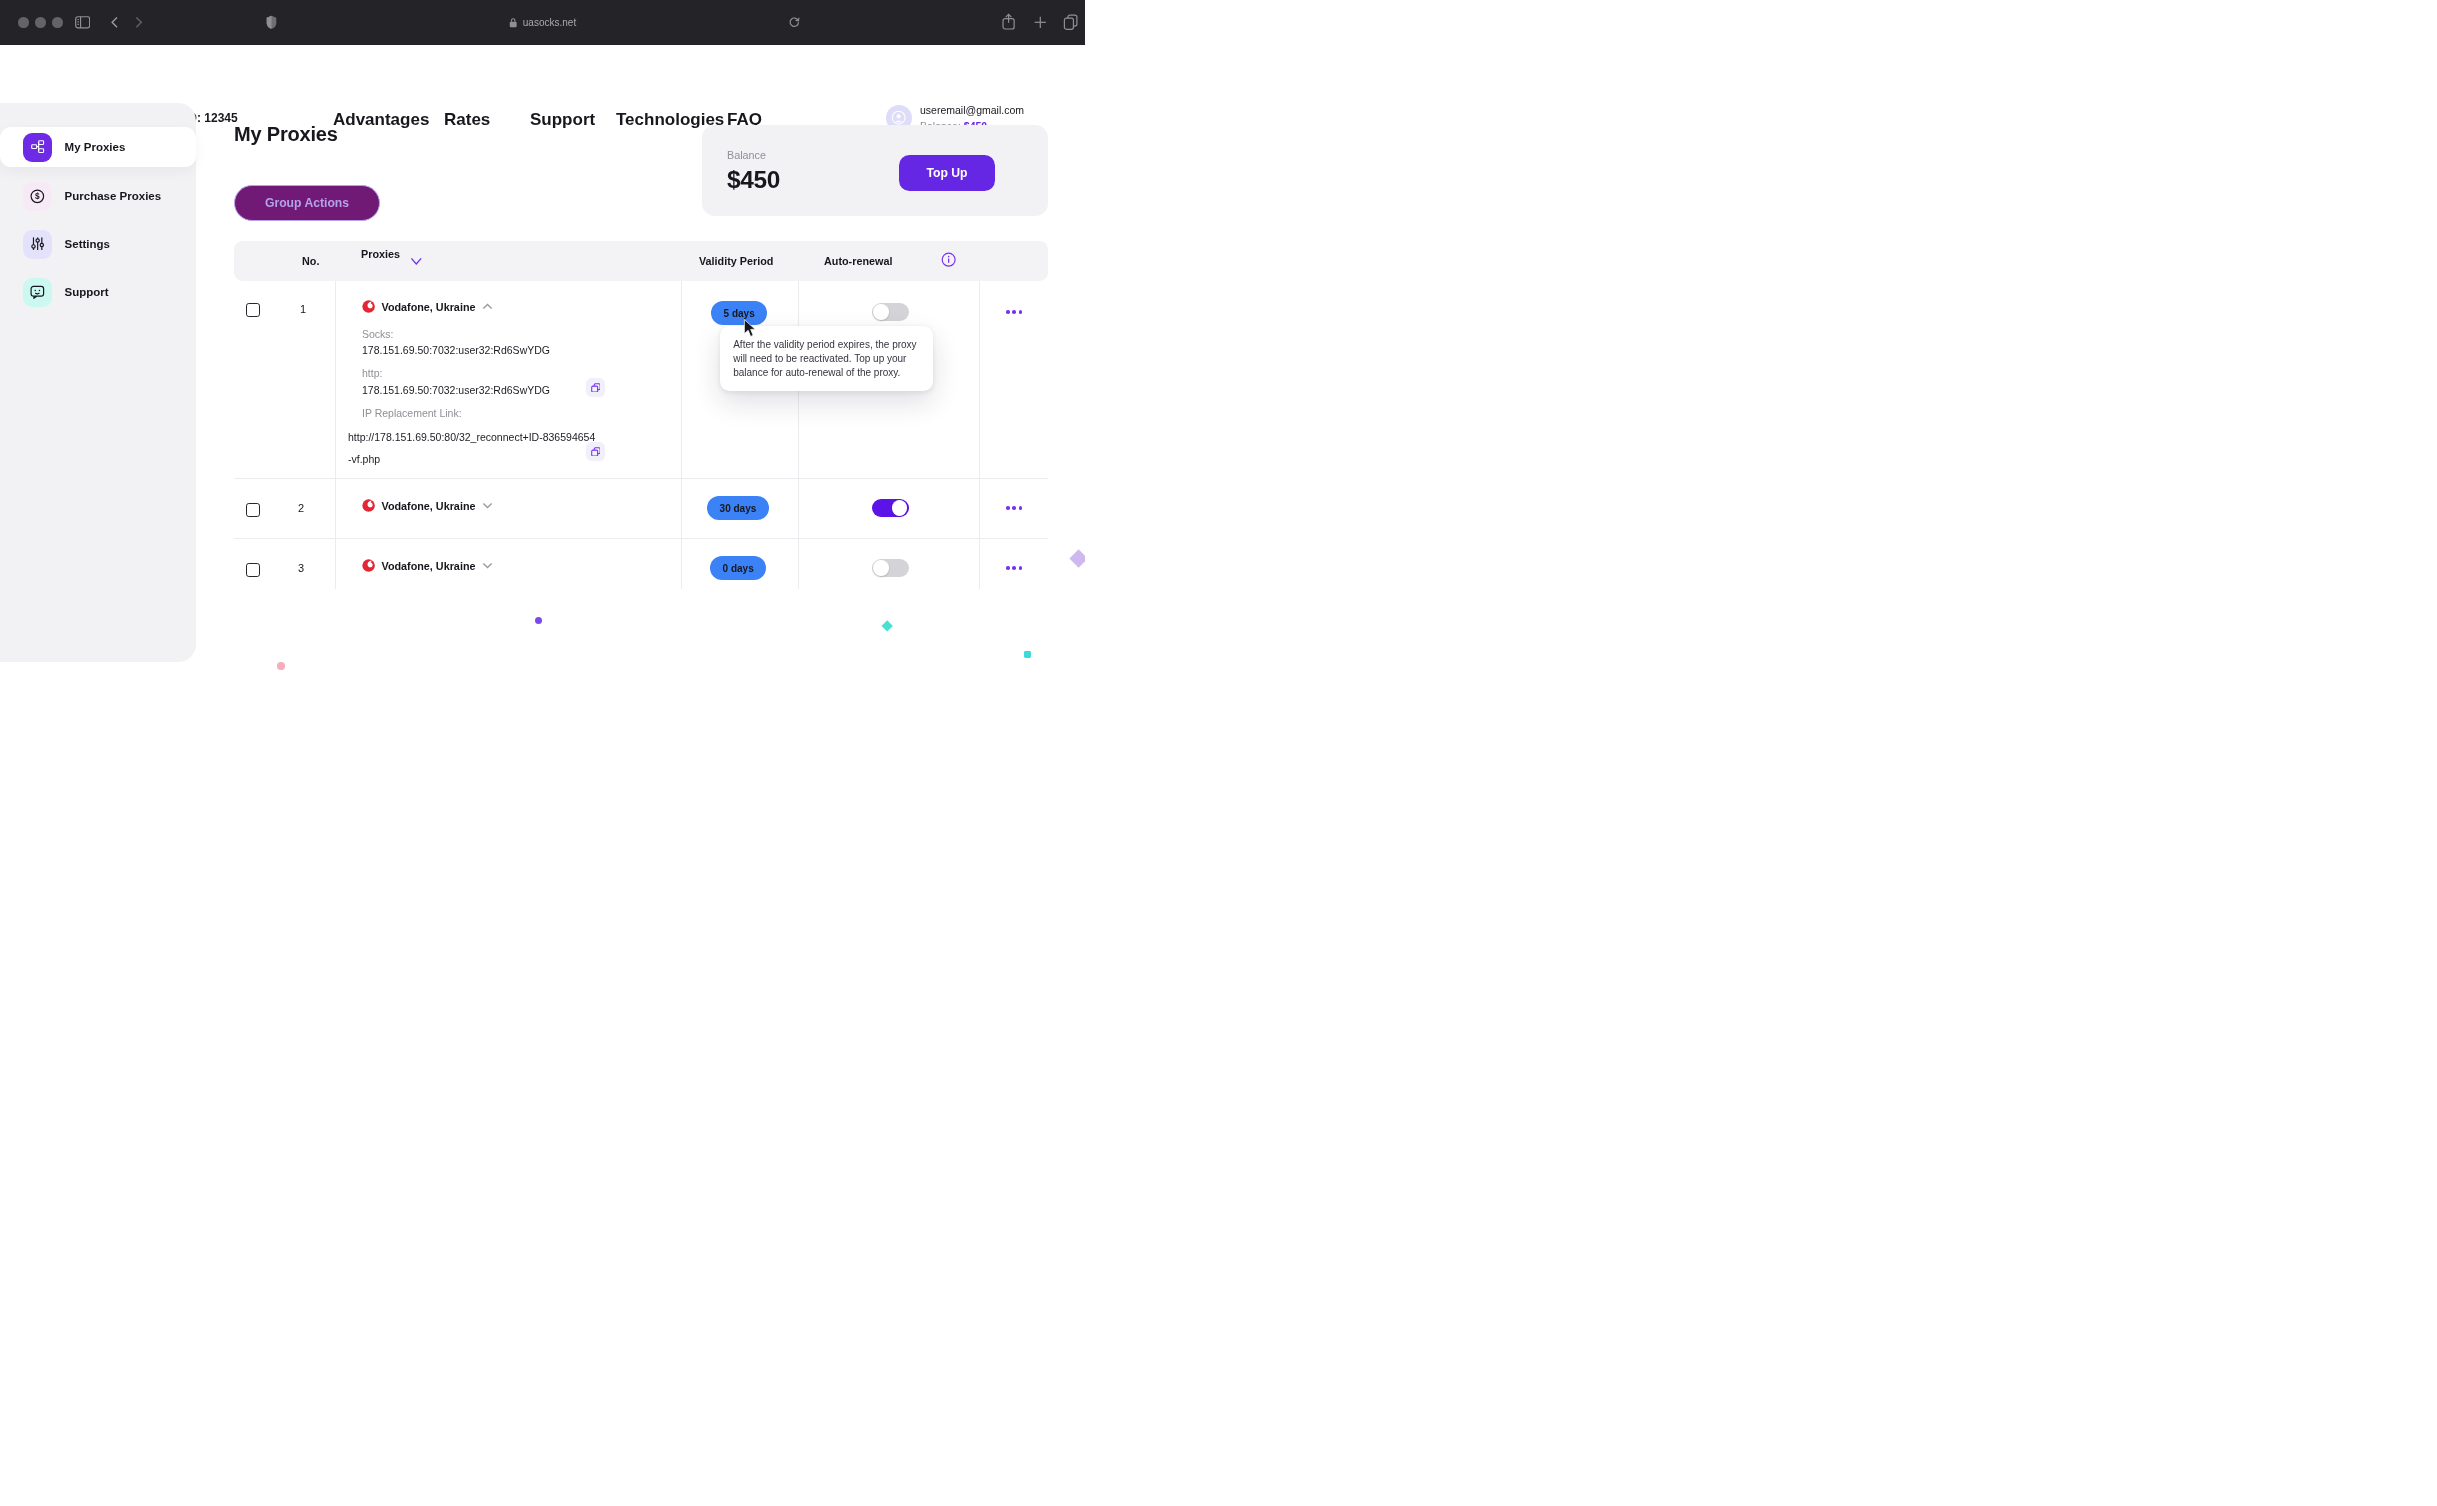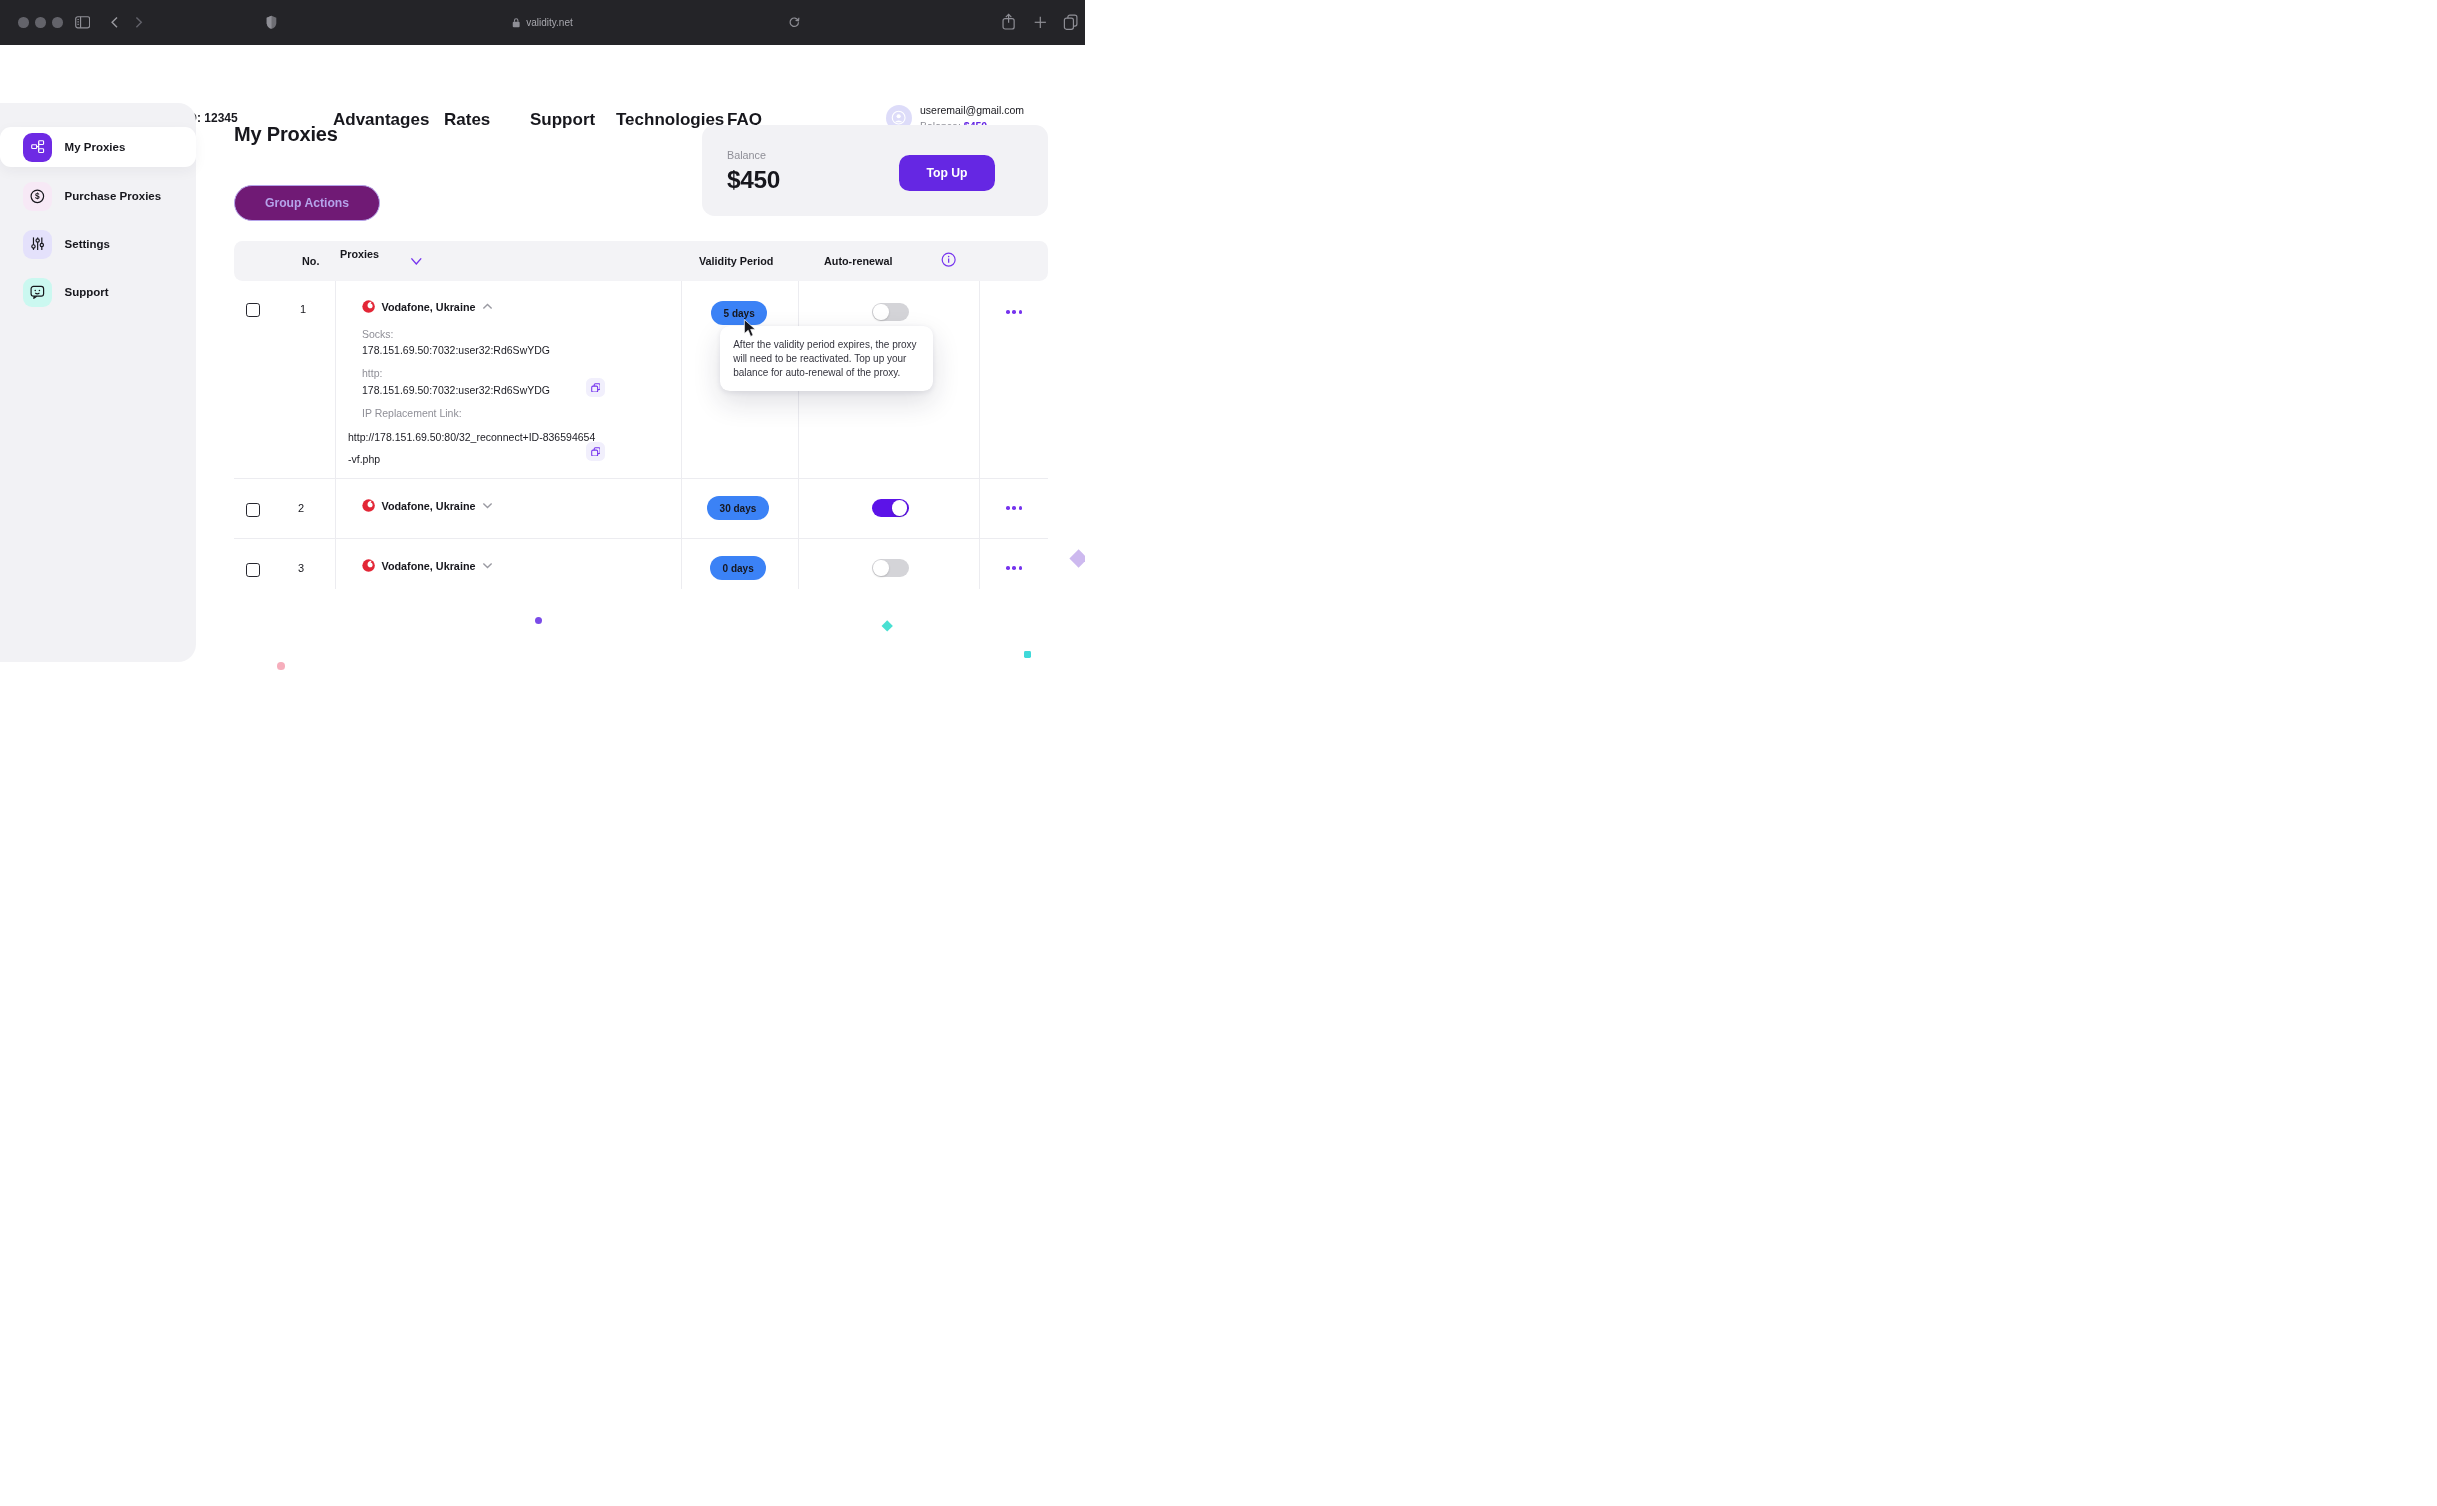--- a/index.html
+++ b/index.html
@@ -107,21 +107,21 @@
     <svg class="abs" style="left:266px;top:14.6px;" width="11" height="14.6" viewBox="0 0 16 21">
       <path d="M8 1 L15 4 V11 C15 16 11.5 19 8 20 C4.5 19 1 16 1 11 V4 Z" fill="#6e6e74"></path>
       <path d="M8 1 L8 20 C4.5 19 1 16 1 11 V4 Z" fill="#8f8f96"></path>
     </svg>
 
     <div class="abs url-wrap">
       <svg width="8.4" height="11" viewBox="0 0 12 16">
         <rect x="1" y="7" width="10" height="8" rx="1.5" fill="#8f8f96"></rect>
         <path d="M3.5 7 V5 a2.5 2.5 0 0 1 5 0 V7" fill="none" stroke="#8f8f96" stroke-width="1.6"></path>
       </svg>
-      <span class="url-text">validity.net</span>
+      <span class="url-text">uasocks.net</span>
     </div>
 
     <svg class="abs" style="left:788px;top:16px;" width="12.6" height="12.6" viewBox="0 0 18 18">
       <path d="M14.5 6.5 A6 6 0 1 0 15 9" fill="none" stroke="#8f8f96" stroke-width="1.7"></path>
       <polyline points="15.5,2.5 15,6.8 10.8,6.2" fill="none" stroke="#8f8f96" stroke-width="1.7"></polyline>
     </svg>
     <svg class="abs" style="left:1002px;top:13.2px;" width="13.2" height="17.4" viewBox="0 0 19 25">
       <rect x="1.5" y="8" width="16" height="15" rx="3" class="gico"></rect>
       <line x1="9.5" y1="14" x2="9.5" y2="2" class="gico"></line>
       <polyline points="5.5,6 9.5,2 13.5,6" class="gico"></polyline>
@@ -228,21 +228,21 @@
 
   <div class="abs balance-card"></div>
   <div class="abs balance-label">Balance</div>
   <div class="abs balance-amount">$450</div>
   <div class="abs topup-btn">
     <span>Top Up</span>
   </div>
 
   <div class="abs thead"></div>
   <div class="abs th" style="left:302px;top:255px;">No.</div>
-  <div class="abs th" style="left:340px;top:245px;width:33px;line-height:18px;">Proxies</div>
+  <div class="abs th" style="left:361px;top:245px;width:33px;line-height:18px;">Proxies</div>
   <svg class="abs" style="left:410px;top:257px;" width="12.6" height="8.4" viewBox="0 0 18 12">
     <polyline points="2,2 9,10 16,2" fill="none" stroke="#7634ee" stroke-width="2"></polyline>
   </svg>
   <div class="abs th" style="left:699px;top:255px;">Validity Period</div>
   <div class="abs th" style="left:824px;top:255px;">Auto-renewal</div>
   <svg class="abs" style="left:941px;top:252px;" width="15.3" height="15.3" viewBox="0 0 22 22">
     <circle cx="11" cy="11" r="9.3" fill="none" stroke="#7634ee" stroke-width="1.7"></circle>
     <line x1="11" y1="9.5" x2="11" y2="15.5" stroke="#7634ee" stroke-width="1.8"></line>
     <circle cx="11" cy="6.6" r="1.15" fill="#7634ee"></circle>
   </svg>

